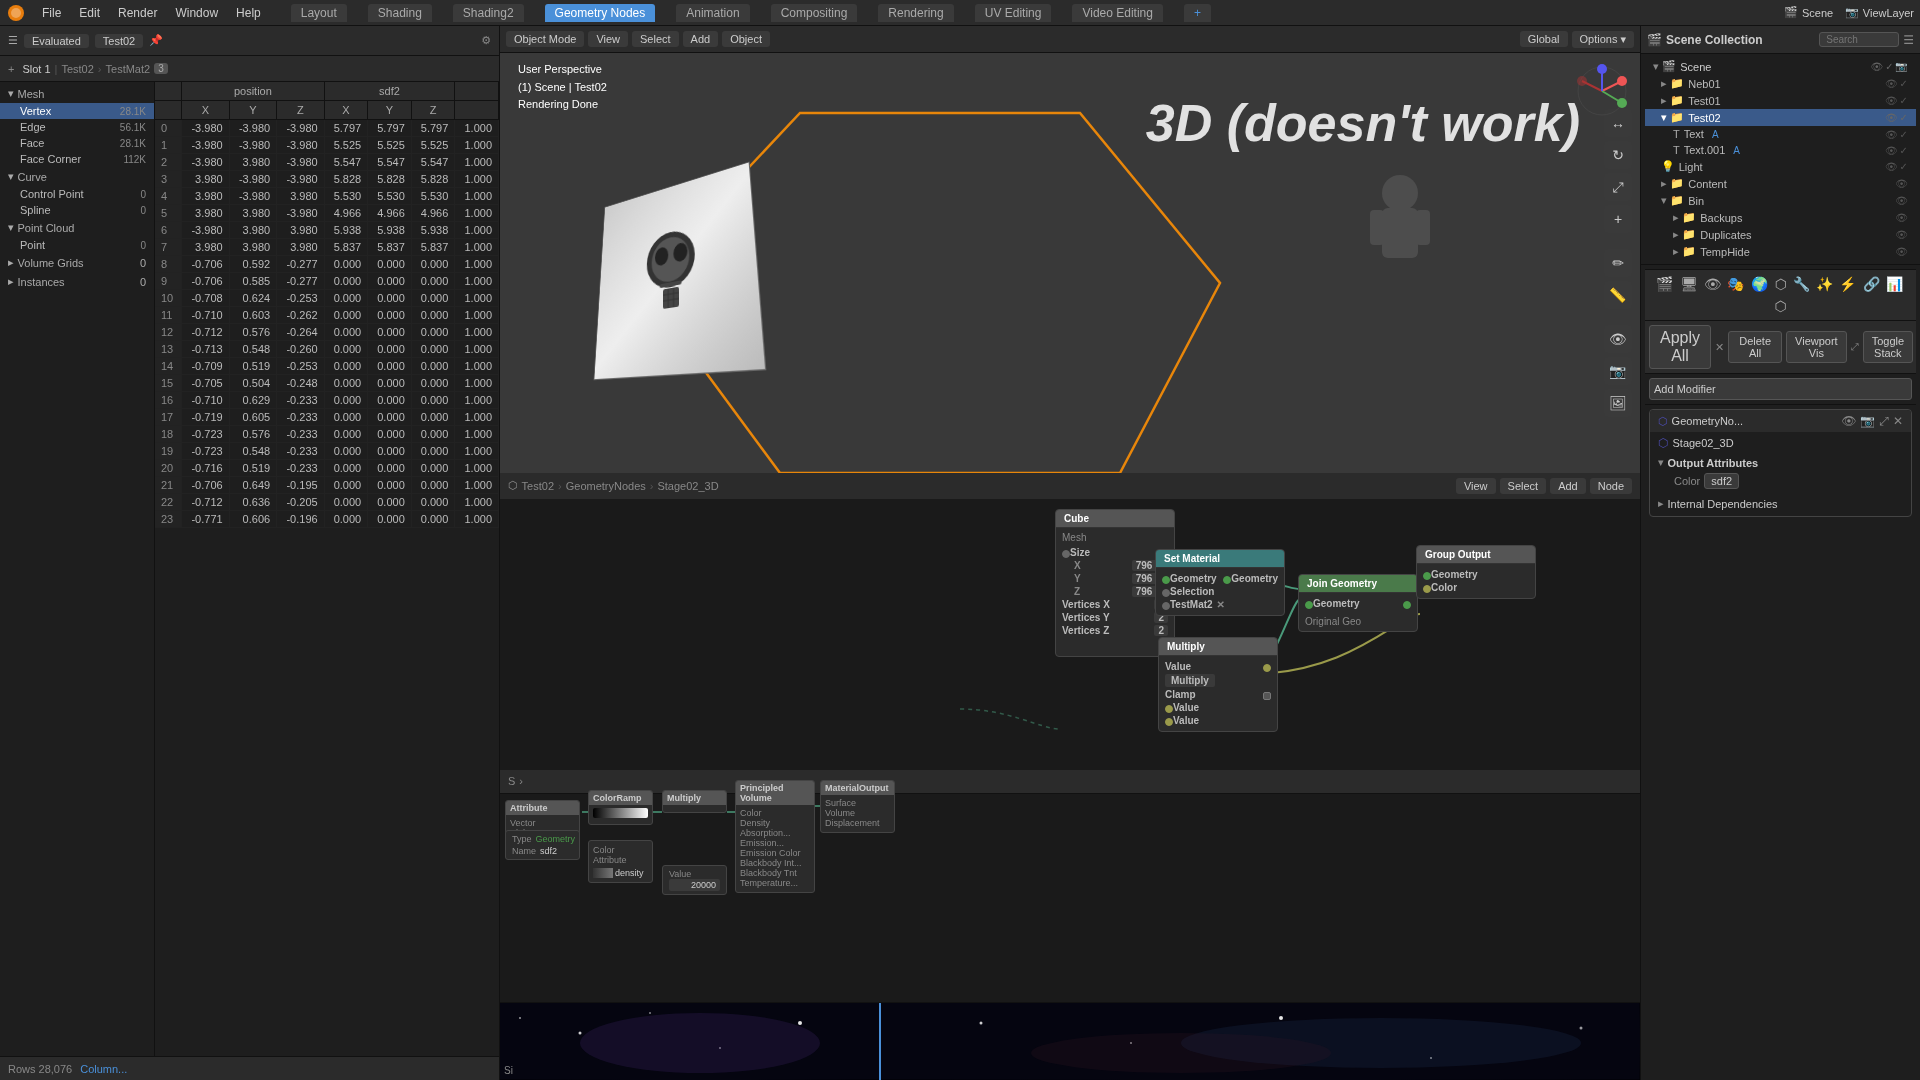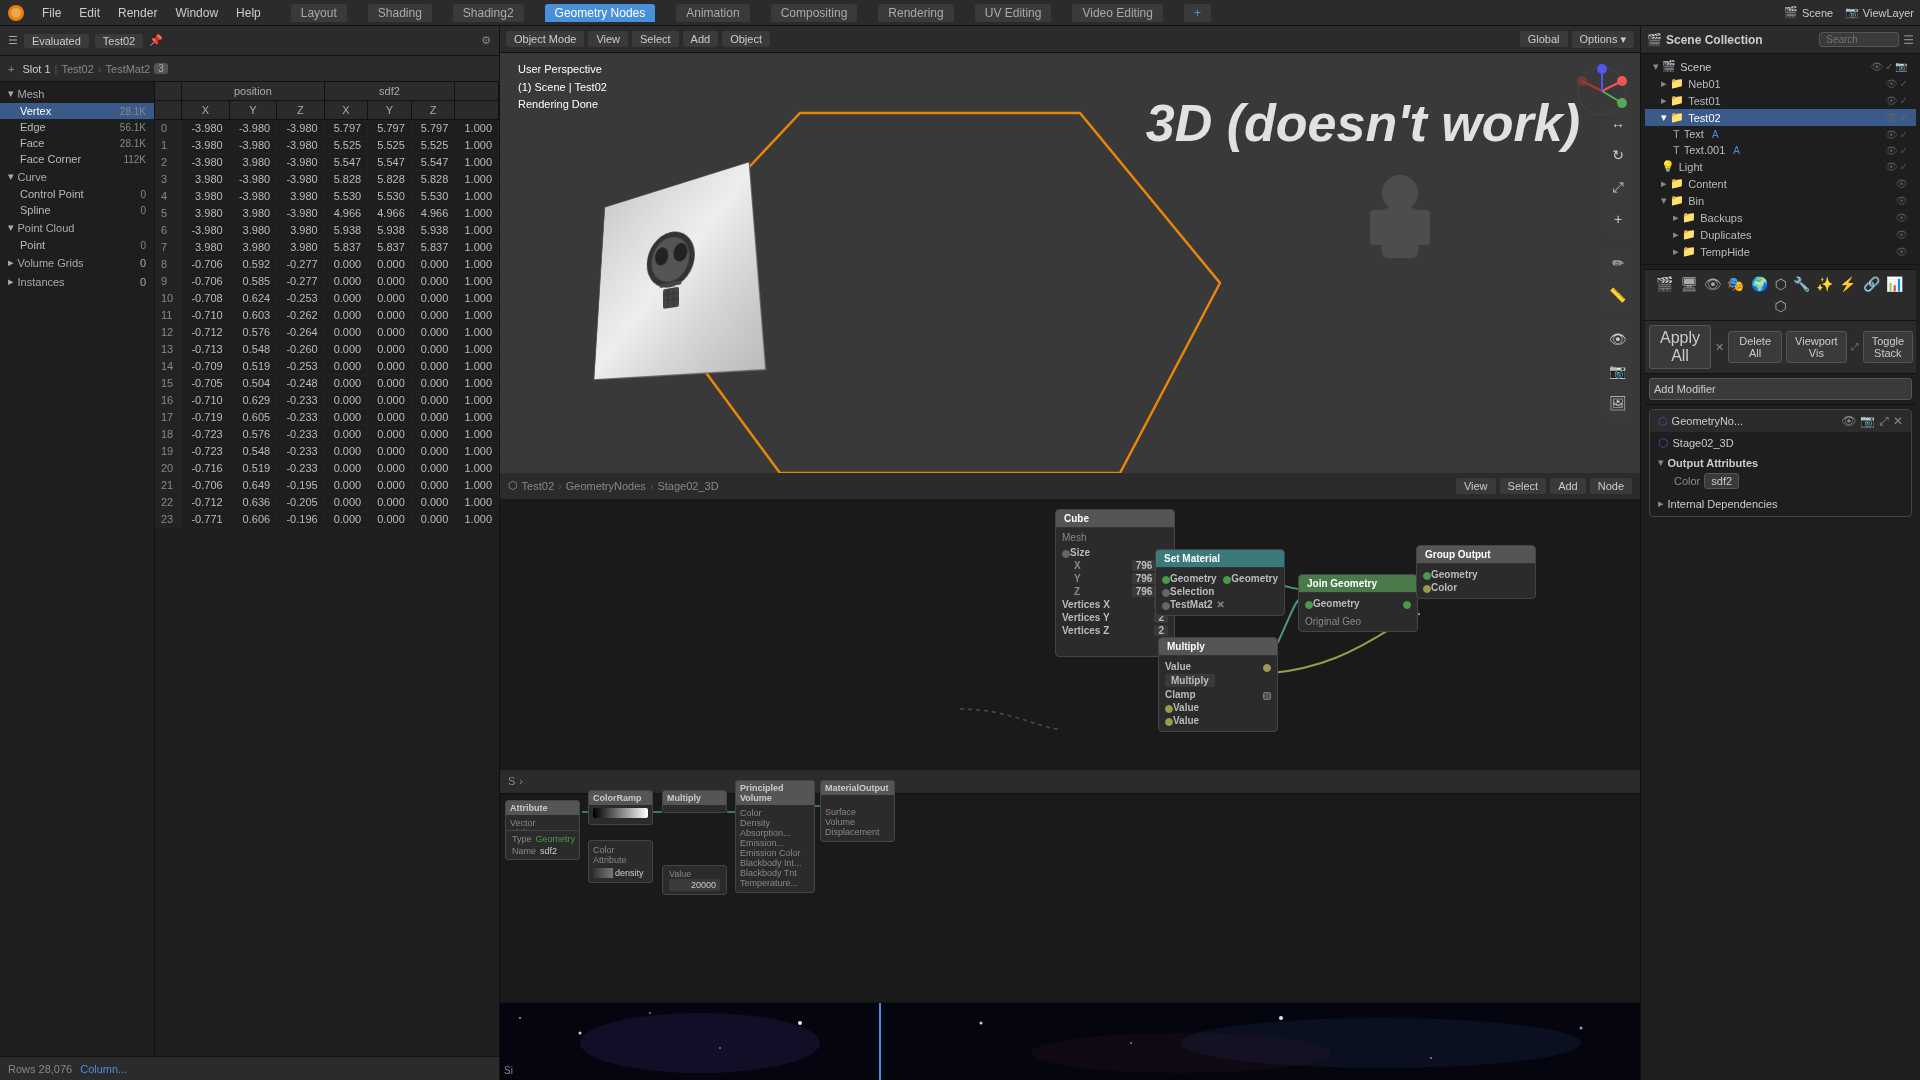--- a/index.html
+++ b/index.html
@@ -947,21 +947,21 @@
           <div style="color:#888;">Density</div>
           <div style="color:#888;">Absorption...</div>
           <div style="color:#888;">Emission...</div>
           <div style="color:#888;">Emission Color</div>
           <div style="color:#888;">Blackbody Int...</div>
           <div style="color:#888;">Blackbody Tnt</div>
           <div style="color:#888;">Temperature...</div>
         </div>
 
         <div style="position:absolute; top:10px; left:320px; width:75px; background:#2b2b2b; border:1px solid #444; border-radius:3px; font-size:9px; padding:4px;">
-          <div style="background:#555; margin:-4px -4px 12px; padding:2px 4px; border-radius:2px 2px 0 0; font-weight:bold;">MaterialOutput</div>
+          <div style="background:#555; margin:-4px -4px 3px; padding:2px 4px; border-radius:2px 2px 0 0; font-weight:bold;">MaterialOutput</div>
           <div style="color:#888;">Surface</div>
           <div style="color:#888;">Volume</div>
           <div style="color:#888;">Displacement</div>
         </div>
 
         <div style="position:absolute; top:70px; left:88px; width:65px; background:#2b2b2b; border:1px solid #444; border-radius:3px; font-size:9px; padding:4px;">
           <div style="color:#888; margin-bottom:3px;">Color Attribute</div>
           <div style="display:flex; align-items:center; gap:2px;">
             <div style="width:20px; height:10px; background:linear-gradient(to right,#333,#777);"></div>
             <span>density</span>

